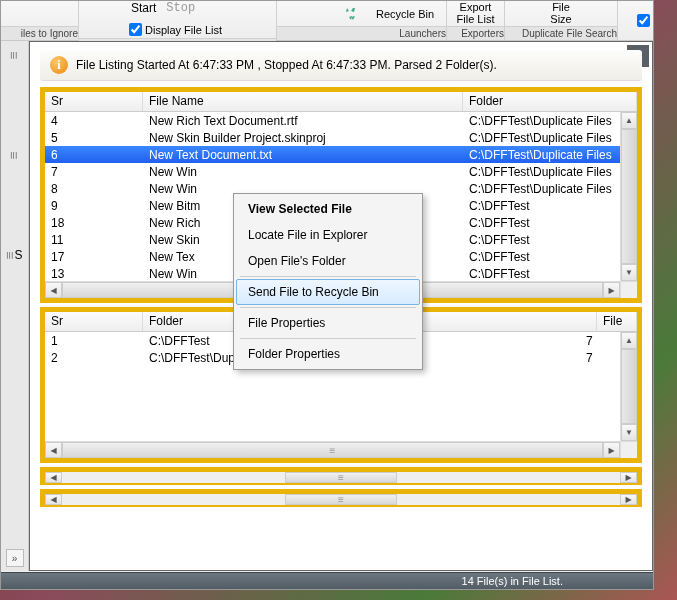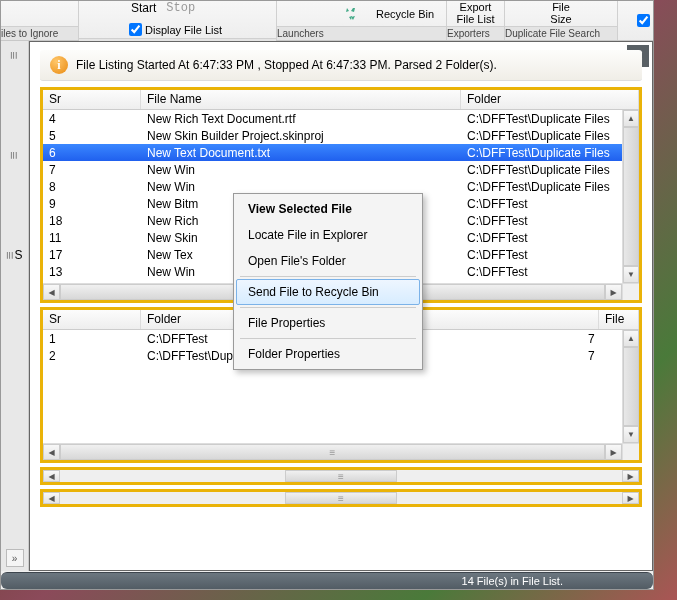--- a/index.html
+++ b/index.html
@@ -31,21 +31,21 @@
 .ribbon-group {
   border-right: 1px solid #d0d0d0;
   display: flex;
   flex-direction: column;
   justify-content: space-between;
   height: 100%;
 }
 .ribbon-group-body { flex:1; display:flex; align-items:flex-start; padding:0 6px; gap:6px; }
 .ribbon-group-label {
   font-size: 10px;
-  text-align: left;
+  text-align: right;
   background: #e4e4e4;
   border-top: 1px solid #d0d0d0;
   padding: 1px 0;
   color: #444;
 }
 .ribbon-btn { display:flex; flex-direction:column; align-items:center; font-size:11px; padding:0 2px; cursor:default; }
 .ribbon-btn-small { display:flex; align-items:center; gap:3px; font-size:11px; padding:0 2px; }
 .chk { display:flex; align-items:center; gap:3px; font-size:11px; padding:2px 0;}
 .chk input { width:13px; height:13px; }
 .ribbon-trail {
@@ -122,21 +122,21 @@
   border-radius: 3px;
 }
 .info-icon {
   width:18px;height:18px;border-radius:50%;
   background: radial-gradient(circle at 35% 30%, #ffc76b, #e98a10);
   display:flex;align-items:center;justify-content:center;
   color:#fff;font-weight:bold;font-size:12px;
   font-family: Georgia, serif;
 }
 .grid {
-  border: 3px solid #eab308;
+  border: 5px solid #eab308;
   margin: 2px 10px;
   display:flex;
   flex-direction: column;
   position: relative;
   background:#fff;
 }
 .grid.top { height: 216px; }
 .grid.mid { height: 156px; }
 .grid.tiny { height: 18px; margin-top:2px;}
 .grid-header {
@@ -223,21 +223,20 @@
   bottom:0; left:0; right:0;
   height:17px;
   background: linear-gradient(#6c7780, #525c64);
   color:#fff;
   font-size:11px;
   display:flex;
   justify-content:flex-end;
   align-items:center;
   padding: 0 90px 0 10px;
   border-top:1px solid #3d454d;
-  border-radius:6px;
 }
 .context-menu {
   position:absolute;
   left: 203px;
   top: 151px;
   width: 190px;
   background:#f4f4f4;
   border:1px solid #9a9a9a;
   box-shadow: 3px 3px 6px rgba(0,0,0,0.25);
   padding:2px;

